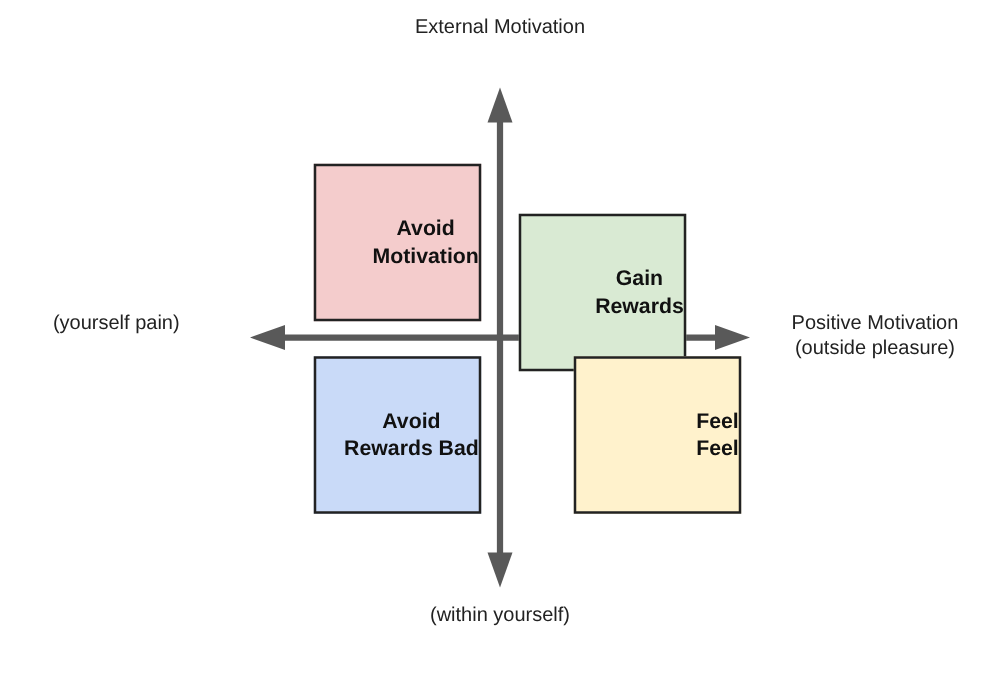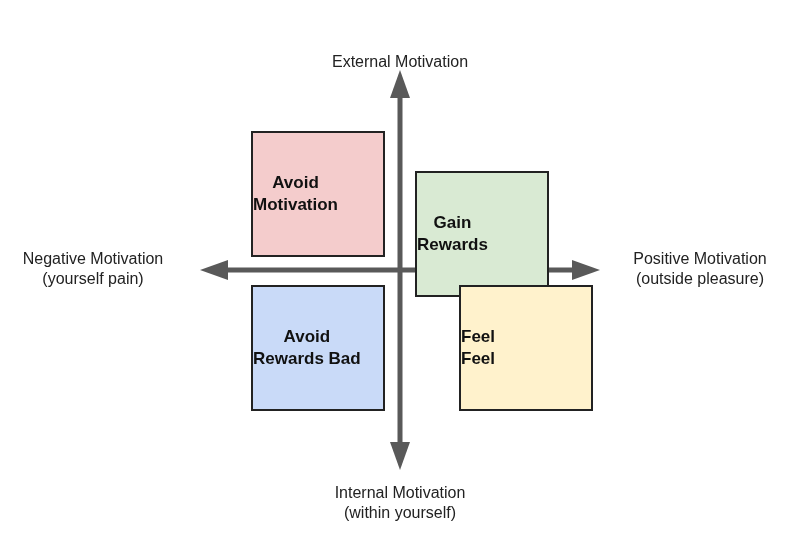--- a/index.html
+++ b/index.html
@@ -1,25 +1,25 @@
 <!DOCTYPE html>
 <html><head>
   <meta charset="utf-8">
   <style>
     html, body { margin: 0; padding: 0; background: #ffffff; }
     body { width: 800px; height: 540px; position: relative; overflow: hidden;
            font-family: "Liberation Sans", sans-serif; color: #222222; }
     .label { position: absolute; text-align: center; font-size: 16px; line-height: 20px; color: #222222; white-space: nowrap; }
     .label span { display: block; }
-    #lbl-top { left: 300px; width: 200px; top: 12px; margin-top: 40px; }
+    #lbl-top { left: 300px; width: 200px; top: 12px; }
     #lbl-bottom { left: 300px; width: 200px; top: 483px; }
     #lbl-left { left: 0px; width: 186px; top: 249px; }
     #lbl-right { left: 612px; width: 176px; top: 249px; }
     .box { position: absolute; width: 130px; height: 122px; border: 2px solid #222222;
-           display: flex; align-items: center; justify-content: flex-start; text-align: center;
+           display: flex; align-items: center; justify-content: flex-end; text-align: center;
            font-weight: bold; font-size: 17px; line-height: 22px; color: #111111; box-sizing: content-box; }
     .box span { display: block; }
     #box-tl { left: 251px; top: 131px; }
     #box-tr { left: 415px; top: 131px; }
     #box-bl { left: 251px; top: 285px; }
     #box-br { left: 415px; top: 285px; }
     svg#axes { position: absolute; left: 0; top: 0; }
   </style>
 </head>
 <body>
@@ -30,25 +30,23 @@
   <polygon points="400,70 390,98 410,98" fill="#595959"></polygon>
   <polygon points="400,470 390,442 410,442" fill="#595959"></polygon>
   <polygon points="200,270 228,260 228,280" fill="#595959"></polygon>
   <polygon points="600,270 572,260 572,280" fill="#595959"></polygon>
 </svg>
 
 <div id="lbl-top" class="label">
   <span>External Motivation</span>
 </div>
 <div id="lbl-bottom" class="label">
-  <span>Internal Motivation</span>
   <span>(within yourself)</span>
 </div>
 <div id="lbl-left" class="label">
-  <span>Negative Motivation</span>
   <span>(yourself pain)</span>
 </div>
 <div id="lbl-right" class="label">
   <span>Positive Motivation</span>
   <span>(outside pleasure)</span>
 </div>
 
 <div id="box-tl" class="box quad" style="background: rgb(244, 204, 204);">
   <div>
     <span>Avoid</span>

